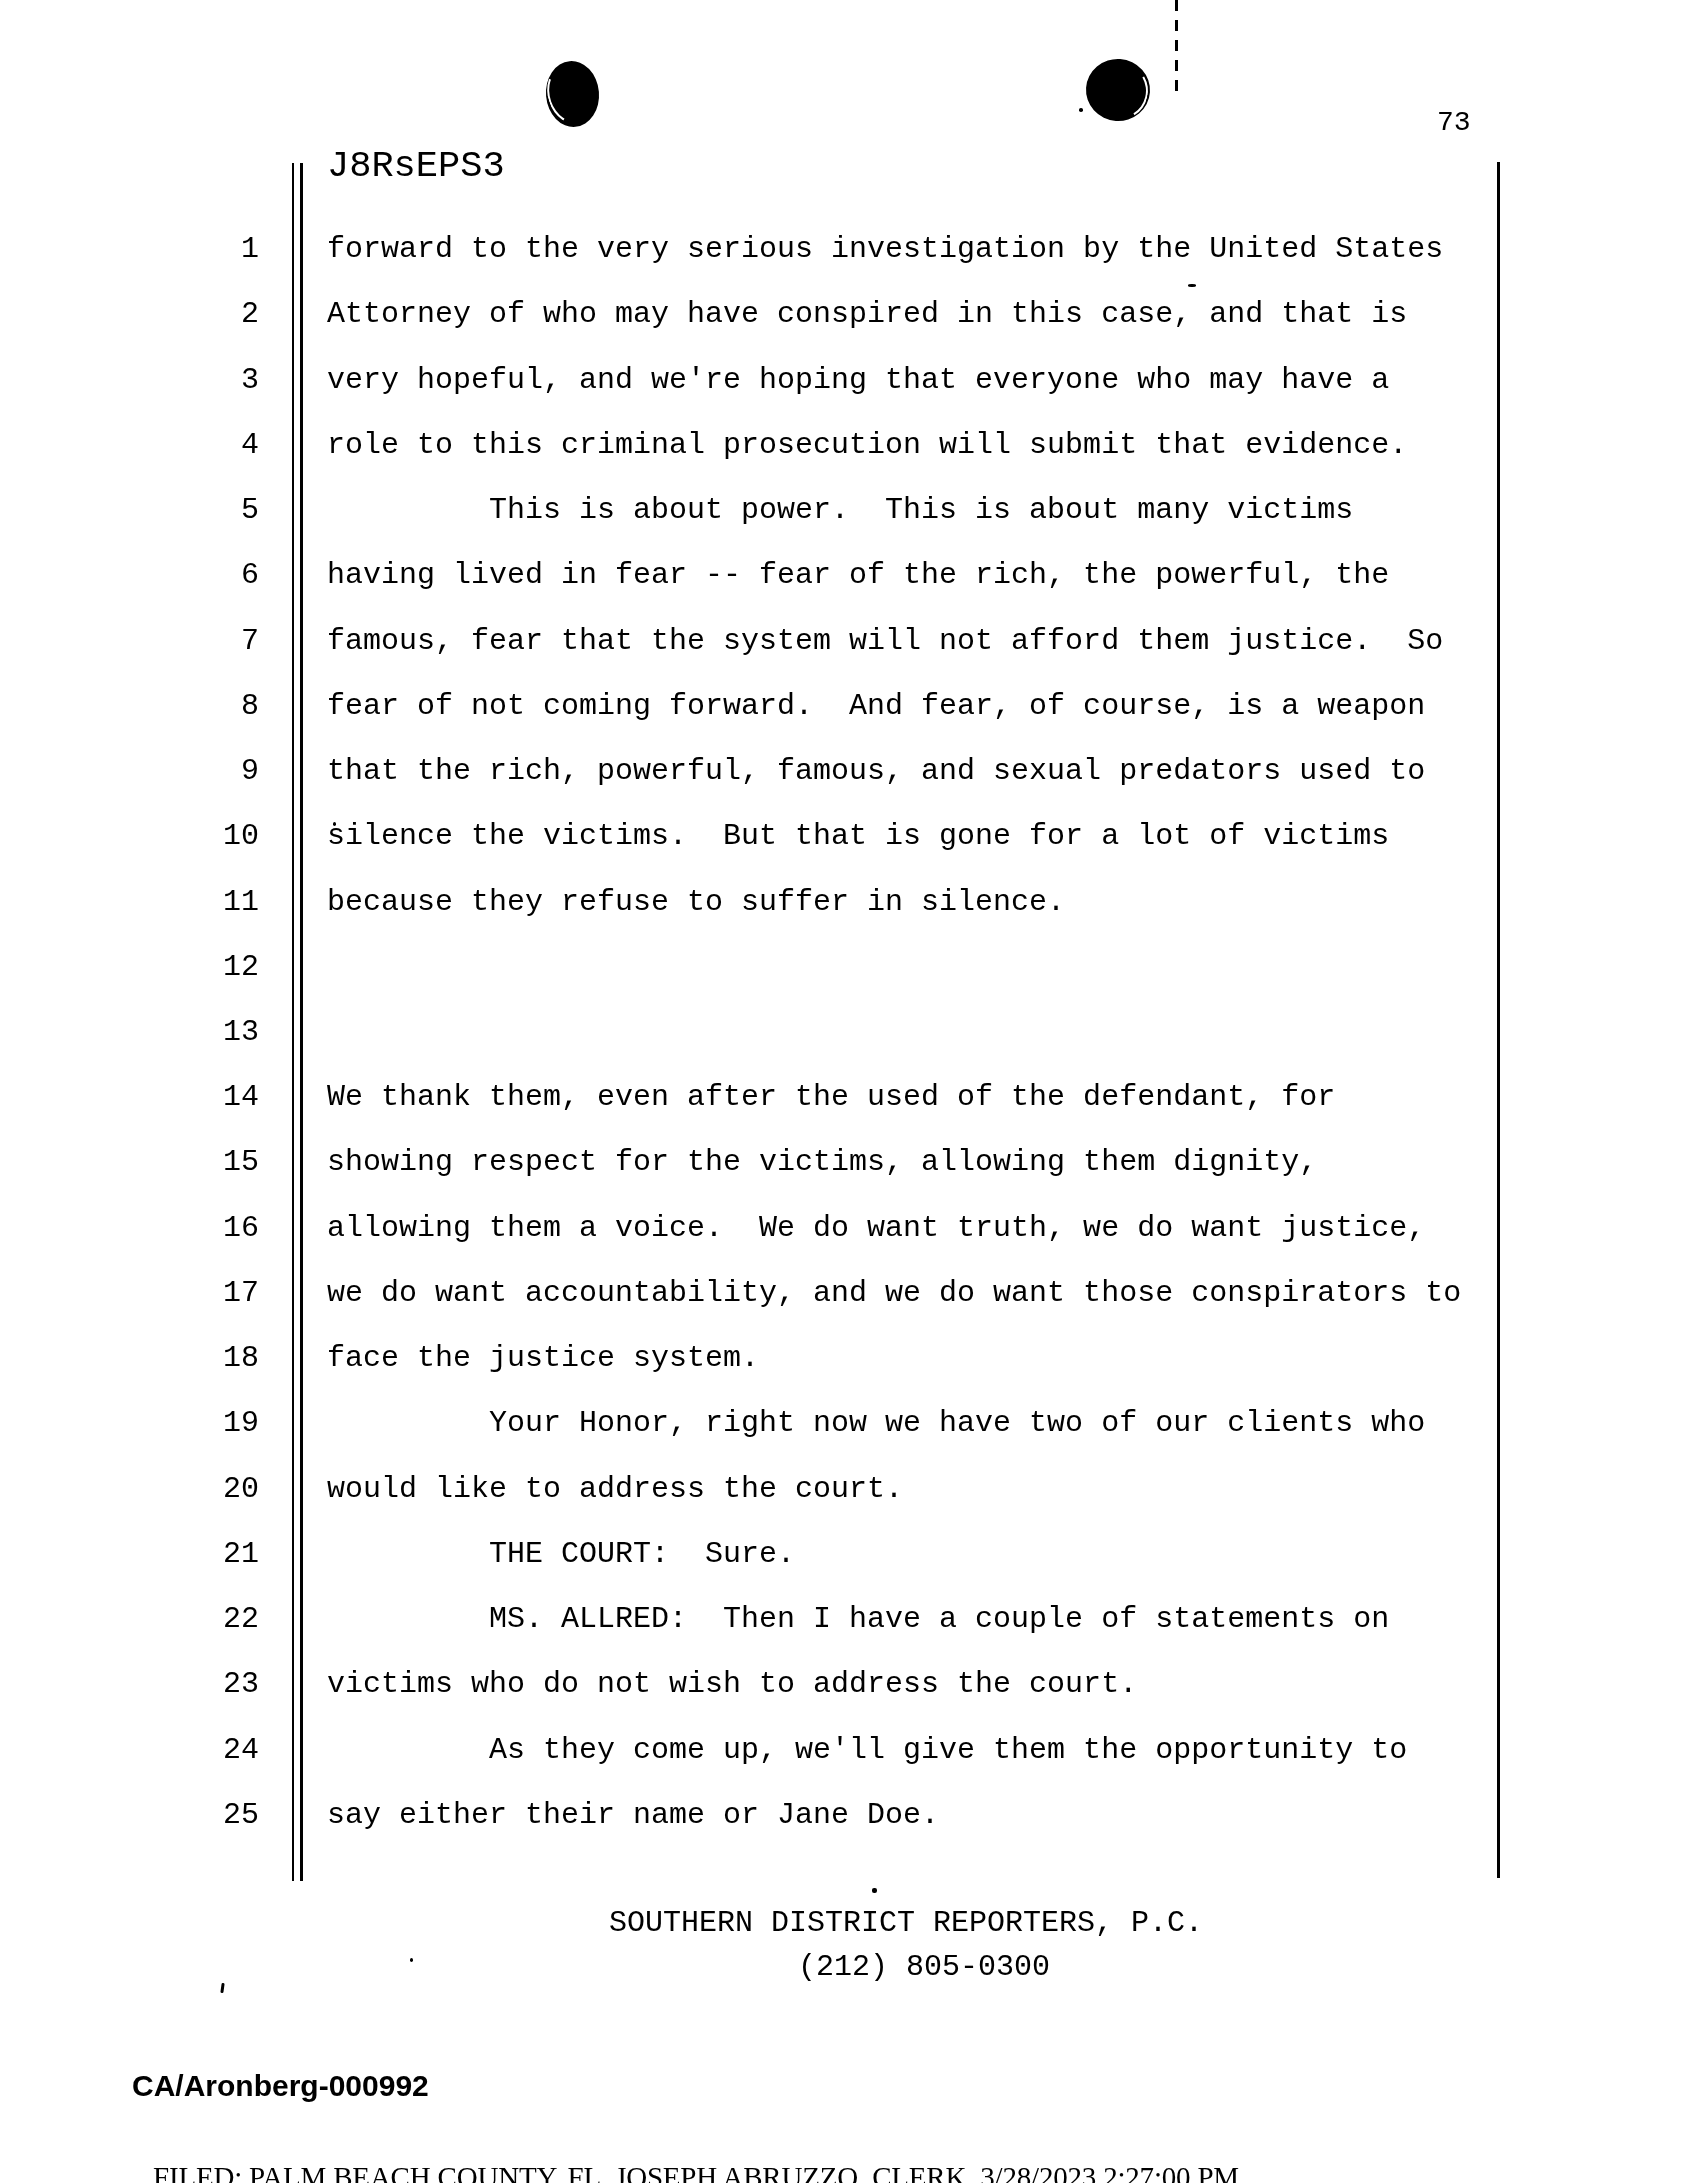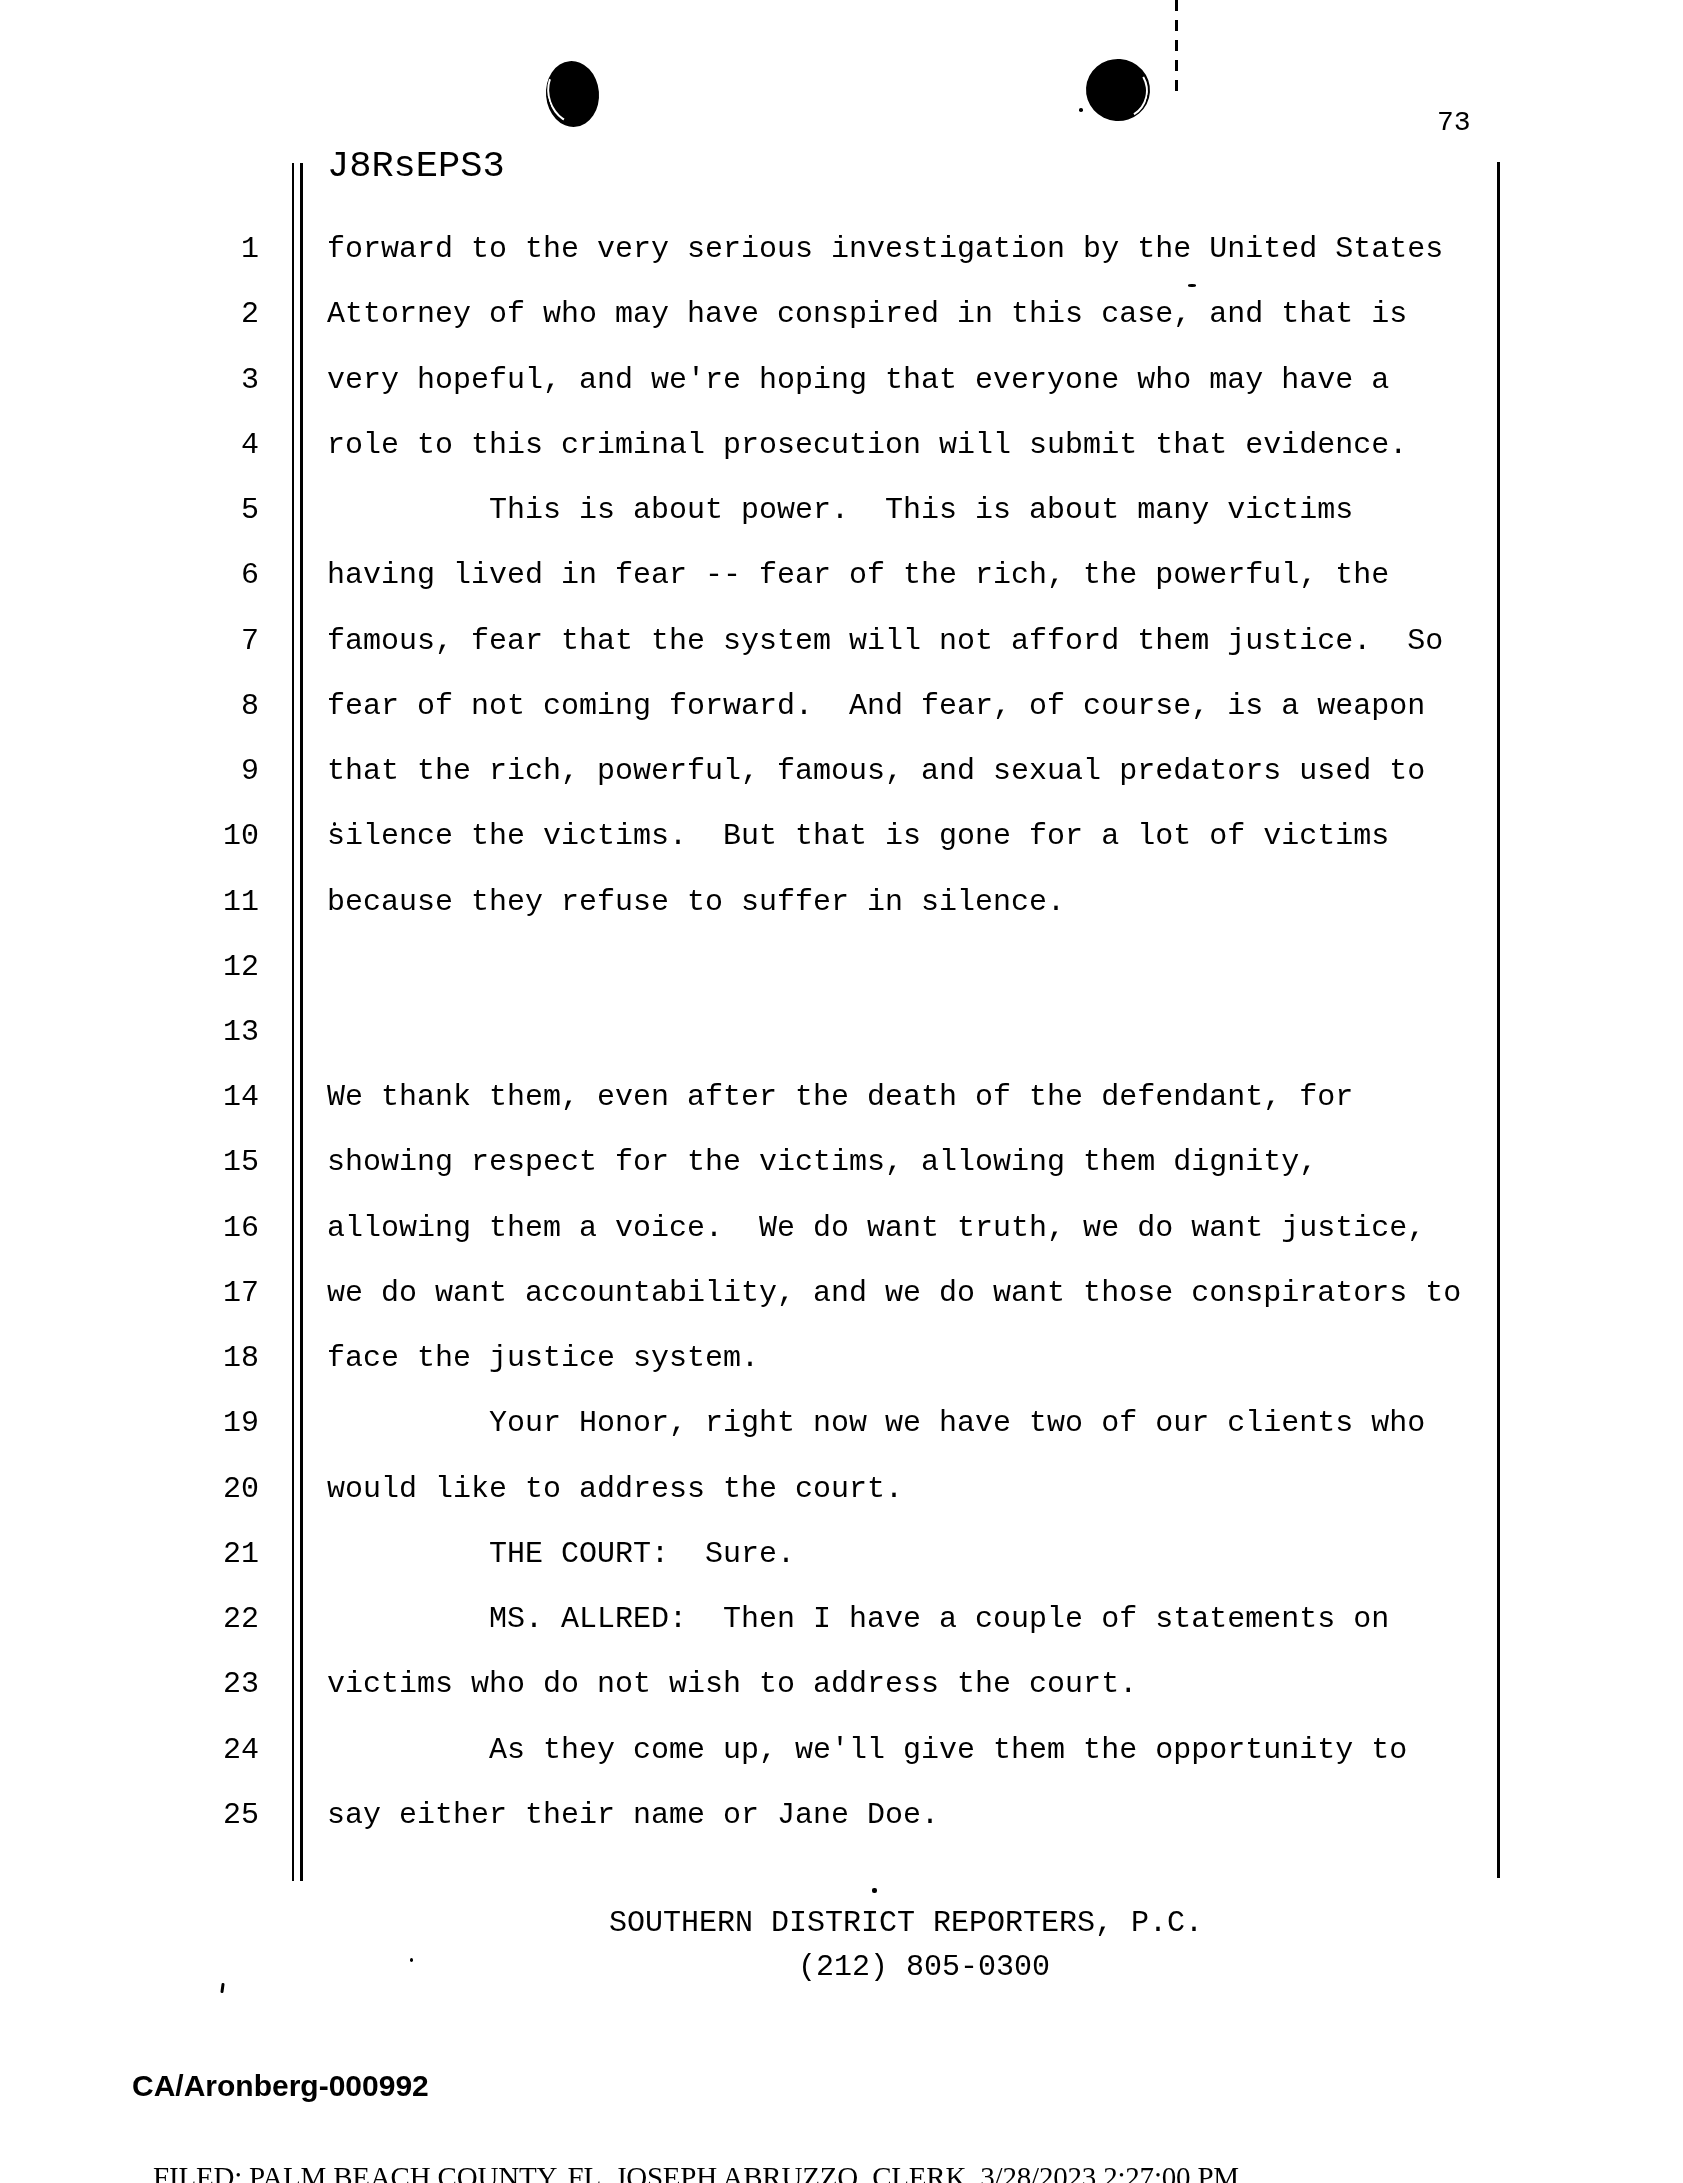--- a/index.html
+++ b/index.html
@@ -162,21 +162,21 @@
     <div class="tline" style="top: 952px;">
       <span class="lnum">12</span>
     </div>
 
     <div class="tline" style="top: 1017px;">
       <span class="lnum">13</span>
     </div>
 
     <div class="tline" style="top: 1082px;">
       <span class="lnum">14</span>
-      <span class="ltext">We thank them, even after the death of the defendant, for</span>
+      <span class="ltext">We thank them, even after the used of the defendant, for</span>
     </div>
 
     <div class="tline" style="top: 1147px;">
       <span class="lnum">15</span>
       <span class="ltext">showing respect for the victims, allowing them dignity,</span>
     </div>
 
     <div class="tline" style="top: 1213px;">
       <span class="lnum">16</span>
       <span class="ltext">allowing them a voice.  We do want truth, we do want justice,</span>

